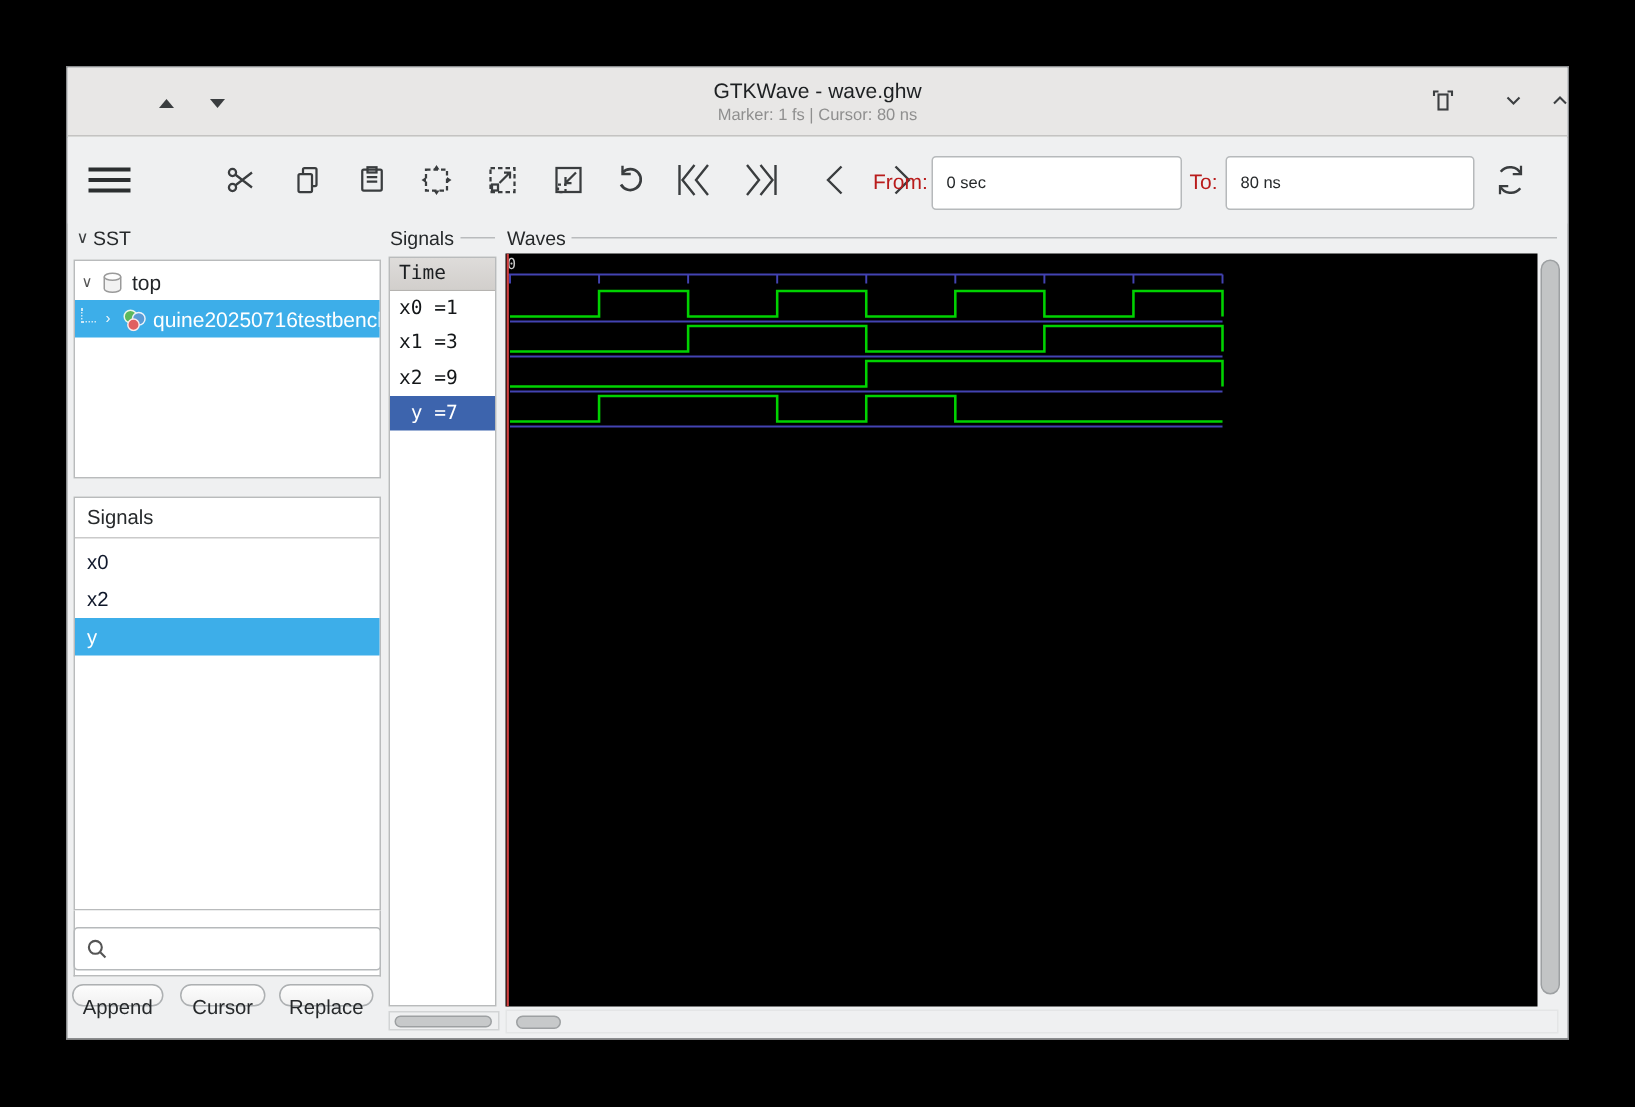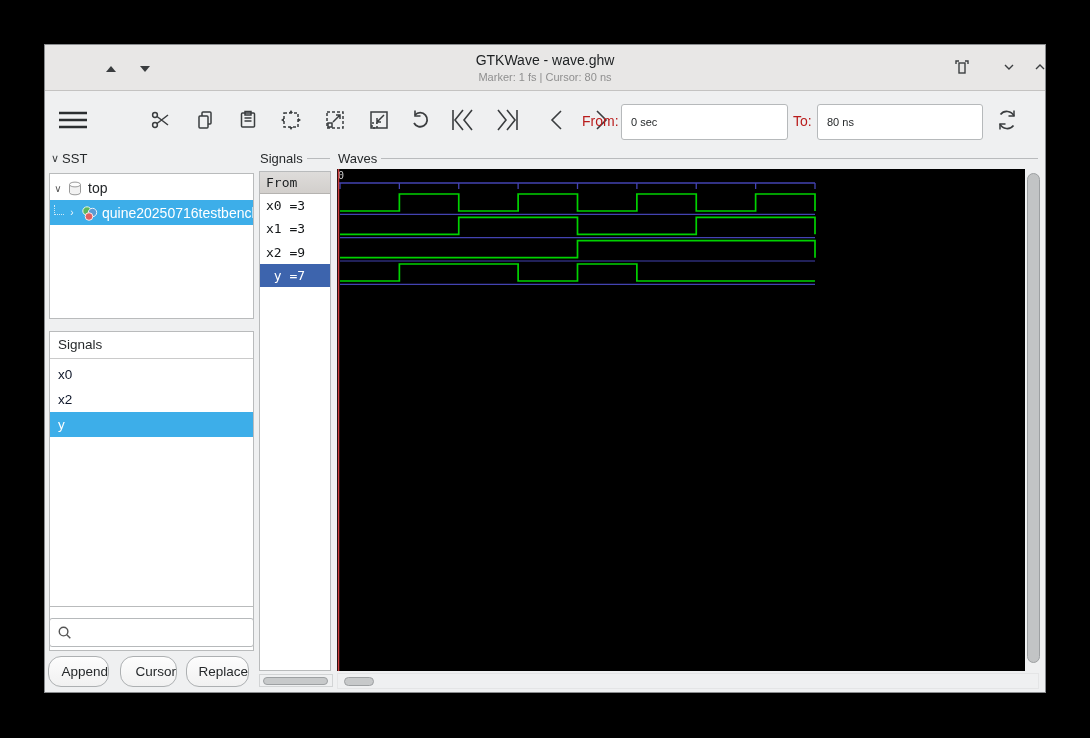--- a/index.html
+++ b/index.html
@@ -37,21 +37,21 @@
   .ticon { flex:0 0 18px; display:flex; justify-content:center; }
   .tree-label { white-space:nowrap; overflow:hidden; padding-left:4px; }
 
   .list-header { height:27px; line-height:26px; padding-left:8px; font-size:13.5px; color:#26292b; border-bottom:1px solid #cacaca; }
   .list-row { height:25px; line-height:25px; padding-left:8px; font-size:13.5px; color:#0f172a; }
   .list-row.sel { background:#3daee9; color:#fff; }
 
   .search { position:absolute; left:4px; top:573px; width:205px; height:29px; background:#fff; border:1px solid #b6b9bb; border-radius:3px; display:flex; align-items:center; padding-left:7px; }
   .search input { border:none; outline:none; flex:1; font-size:13px; margin-left:5px; background:transparent; }
 
-  .btn { position:absolute; top:611px; height:31px; background:linear-gradient(#fdfdfd,#f1f1f1); border:1px solid #adb0b2; border-radius:13px; font-size:13.5px; color:#26292b; text-align:right; line-height:29px; }
+  .btn { position:absolute; top:611px; height:15px; background:linear-gradient(#fdfdfd,#f1f1f1); border:1px solid #adb0b2; border-radius:13px; font-size:13.5px; color:#26292b; text-align:center; line-height:29px; }
 
   
   .val-panel { position:absolute; left:214px; top:126px; width:72px; height:500px; background:#fff; border:1px solid #b9bbbc; overflow:hidden; }
   .val-header { height:22px; line-height:21px; background:linear-gradient(#dedcda,#d2cfcc); border-bottom:1px solid #b5b3b0; font-family:"DejaVu Sans Mono","Liberation Mono",monospace; font-size:13px; color:#1b1e20; padding-left:6px; }
   .val-row { height:23.3px; line-height:23px; font-family:"DejaVu Sans Mono","Liberation Mono",monospace; font-size:13px; color:#141719; padding-left:6px; white-space:pre; }
   .val-row.sel { background:#3d64ad; color:#fff; }
 
   
   .wave-area { position:absolute; left:292px; top:124px; width:688px; height:502px; background:#000; }
 
@@ -224,22 +224,22 @@
   </div>
   <div class="btn" style="left:3px;width:61px">Append</div>
   <div class="btn" style="left:75px;width:57px">Cursor</div>
   <div class="btn" style="left:141px;width:63px">Replace</div>
 
   <div class="frame-label" style="left:215px;top:106px;width:70px">
     <span>Signals</span>
     <span class="frame-line" style="flex:1"></span>
   </div>
   <div class="val-panel">
-    <div class="val-header">From</div>
-    <div class="val-row">x0 =3</div>
+    <div class="val-header">Time</div>
+    <div class="val-row">x0 =1</div>
     <div class="val-row">x1 =3</div>
     <div class="val-row">x2 =9</div>
     <div class="val-row sel"> y =7</div>
   </div>
   <div class="hscroll-track" style="left:214px;top:629px;width:74px;height:13px">
     <div class="thumb" style="left:3px;top:2px;width:65px;height:8px"></div>
   </div>
 
   <div class="frame-label" style="left:293px;top:106px;width:700px">
     <span>Waves</span>

